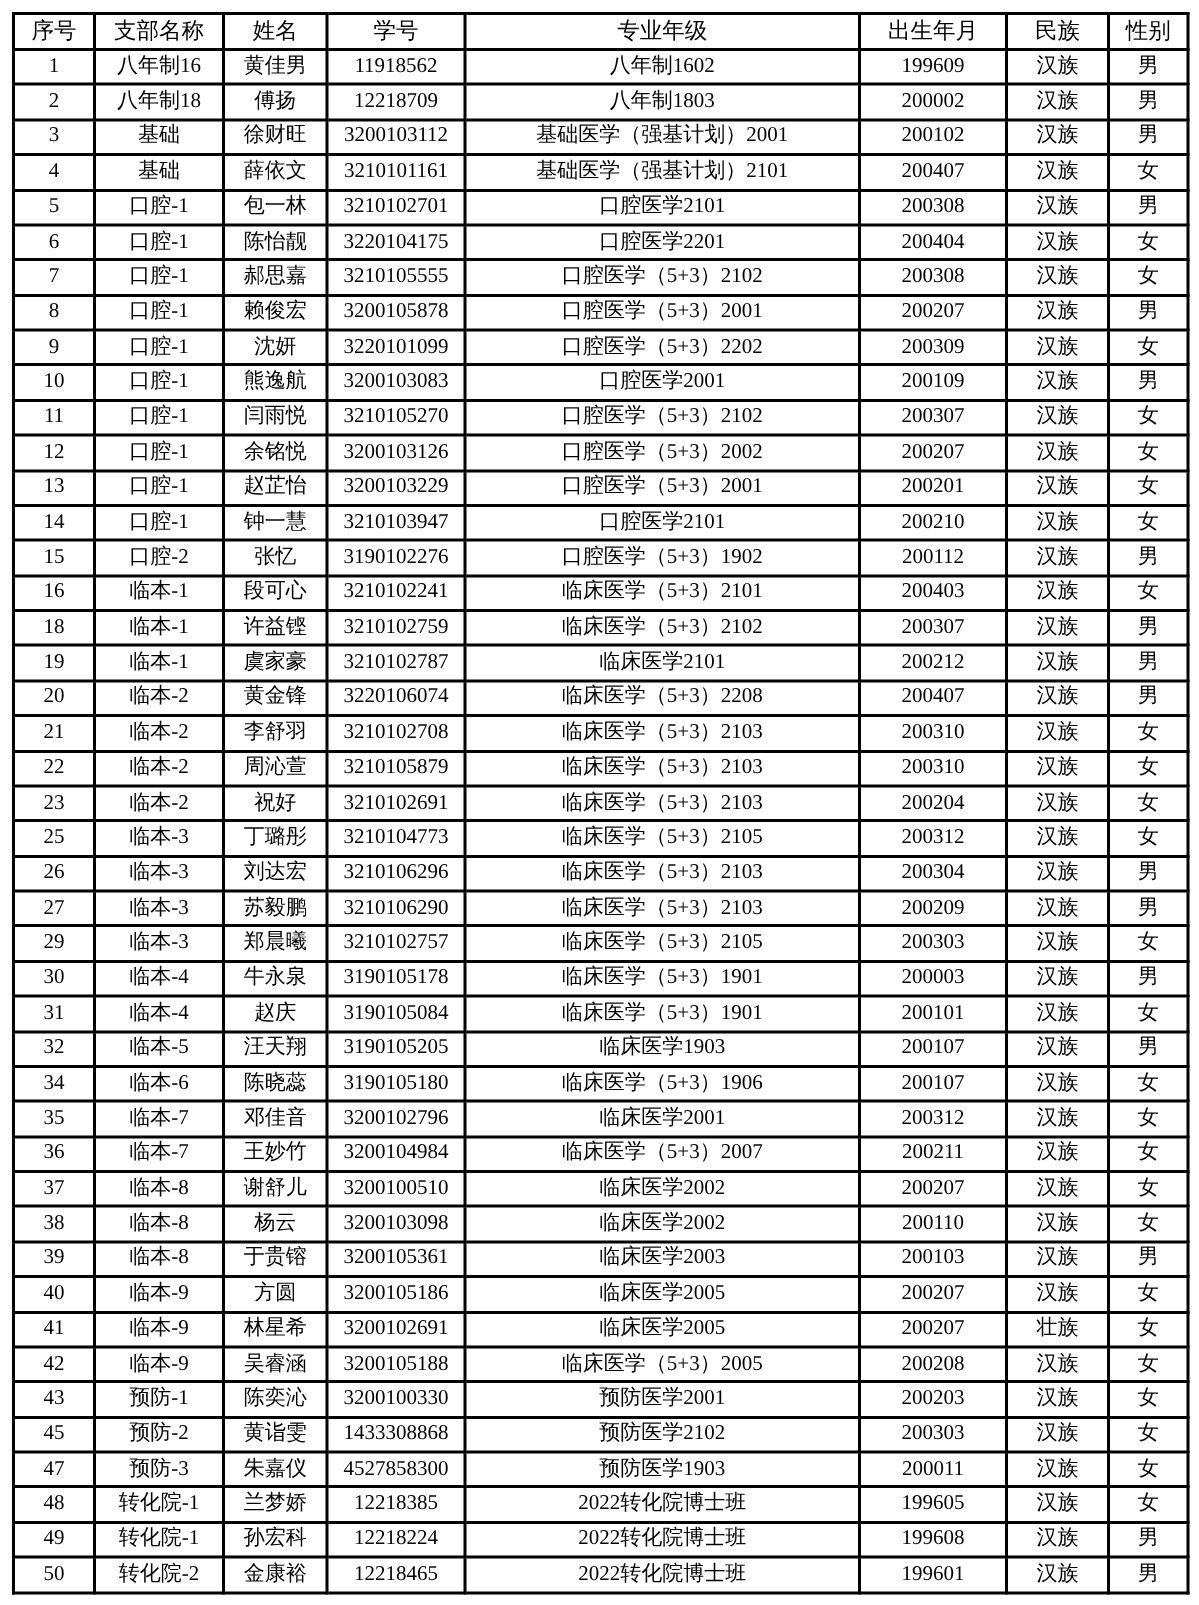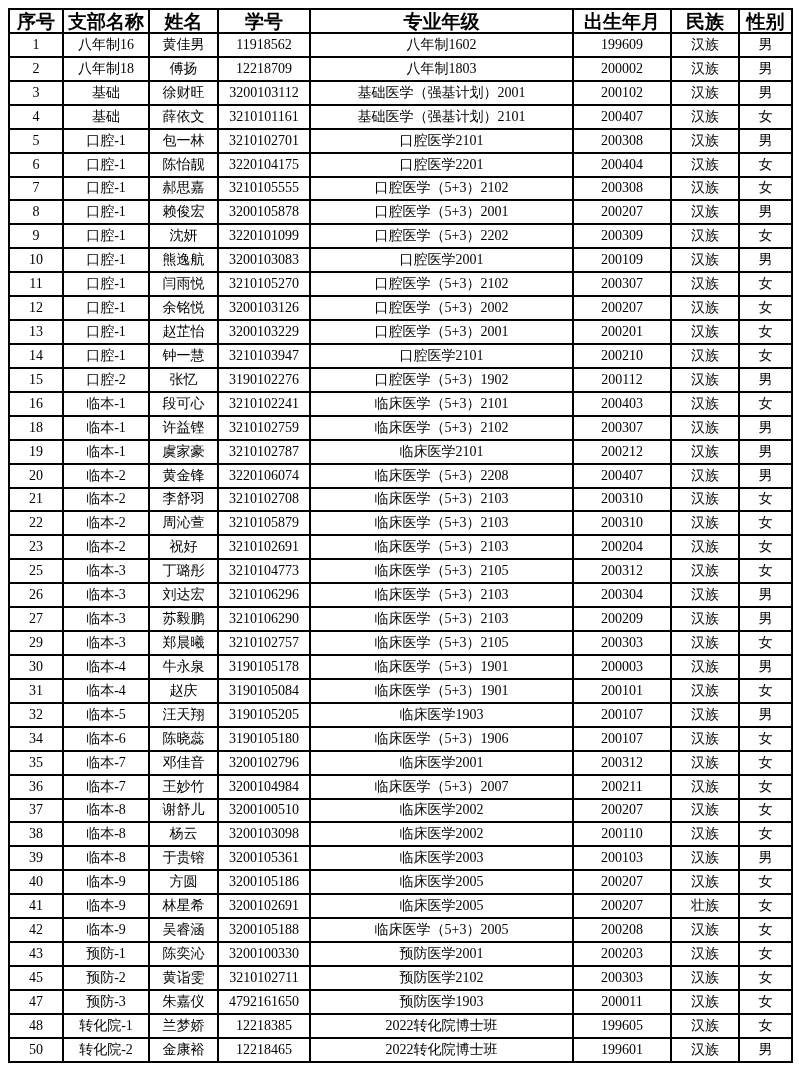--- a/index.html
+++ b/index.html
@@ -20,22 +20,22 @@
   .roster th, .roster td {
     border: 2px solid #000000;
     text-align: center;
     vertical-align: middle;
     padding: 0 2px;
     overflow: hidden;
     white-space: nowrap;
     line-height: 1;
   }
   .roster th {
-    font-size: 19px;
-    font-weight: bold;
+    font-size: 15px;
+    font-weight: normal;
     height: 22px;
   }
   .roster td {
     font-size: 14px;
     font-weight: normal;
   }
 </style>
 </head>
 <body>
 
@@ -451,47 +451,57 @@
           <td>3200100330</td>
           <td>预防医学2001</td>
           <td>200203</td>
           <td>汉族</td>
           <td>女</td>
         </tr>
         <tr>
           <td>45</td>
           <td>预防-2</td>
           <td>黄诣雯</td>
-          <td>3210102711</td>
+          <td>1433308868</td>
           <td>预防医学2102</td>
           <td>200303</td>
           <td>汉族</td>
           <td>女</td>
         </tr>
         <tr>
           <td>47</td>
           <td>预防-3</td>
           <td>朱嘉仪</td>
-          <td>4792161650</td>
+          <td>4527858300</td>
           <td>预防医学1903</td>
           <td>200011</td>
           <td>汉族</td>
           <td>女</td>
         </tr>
         <tr>
           <td>48</td>
           <td>转化院-1</td>
           <td>兰梦娇</td>
           <td>12218385</td>
           <td>2022转化院博士班</td>
           <td>199605</td>
           <td>汉族</td>
           <td>女</td>
         </tr>
         <tr>
+          <td>49</td>
+          <td>转化院-1</td>
+          <td>孙宏科</td>
+          <td>12218224</td>
+          <td>2022转化院博士班</td>
+          <td>199608</td>
+          <td>汉族</td>
+          <td>男</td>
+        </tr>
+        <tr>
           <td>50</td>
           <td>转化院-2</td>
           <td>金康裕</td>
           <td>12218465</td>
           <td>2022转化院博士班</td>
           <td>199601</td>
           <td>汉族</td>
           <td>男</td>
         </tr>
       </tbody>

